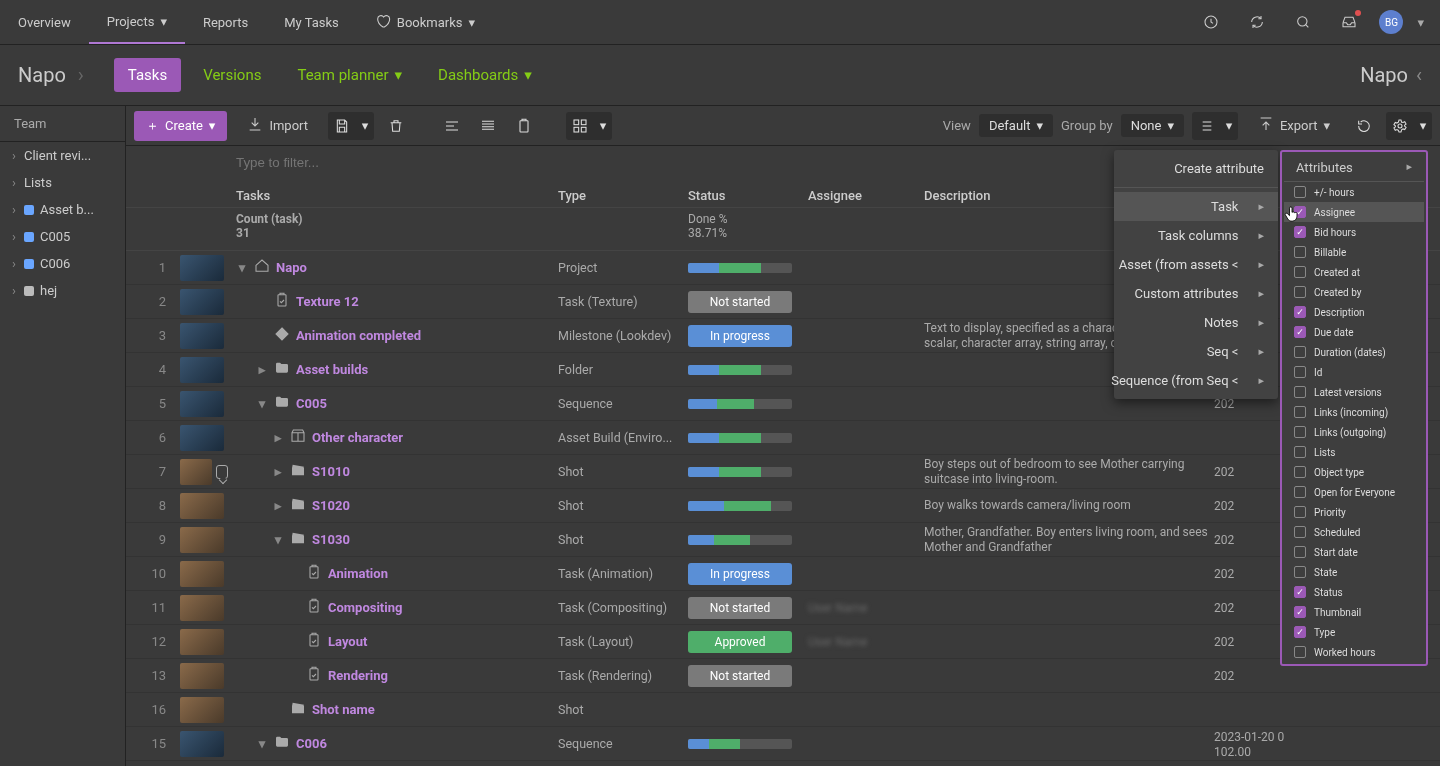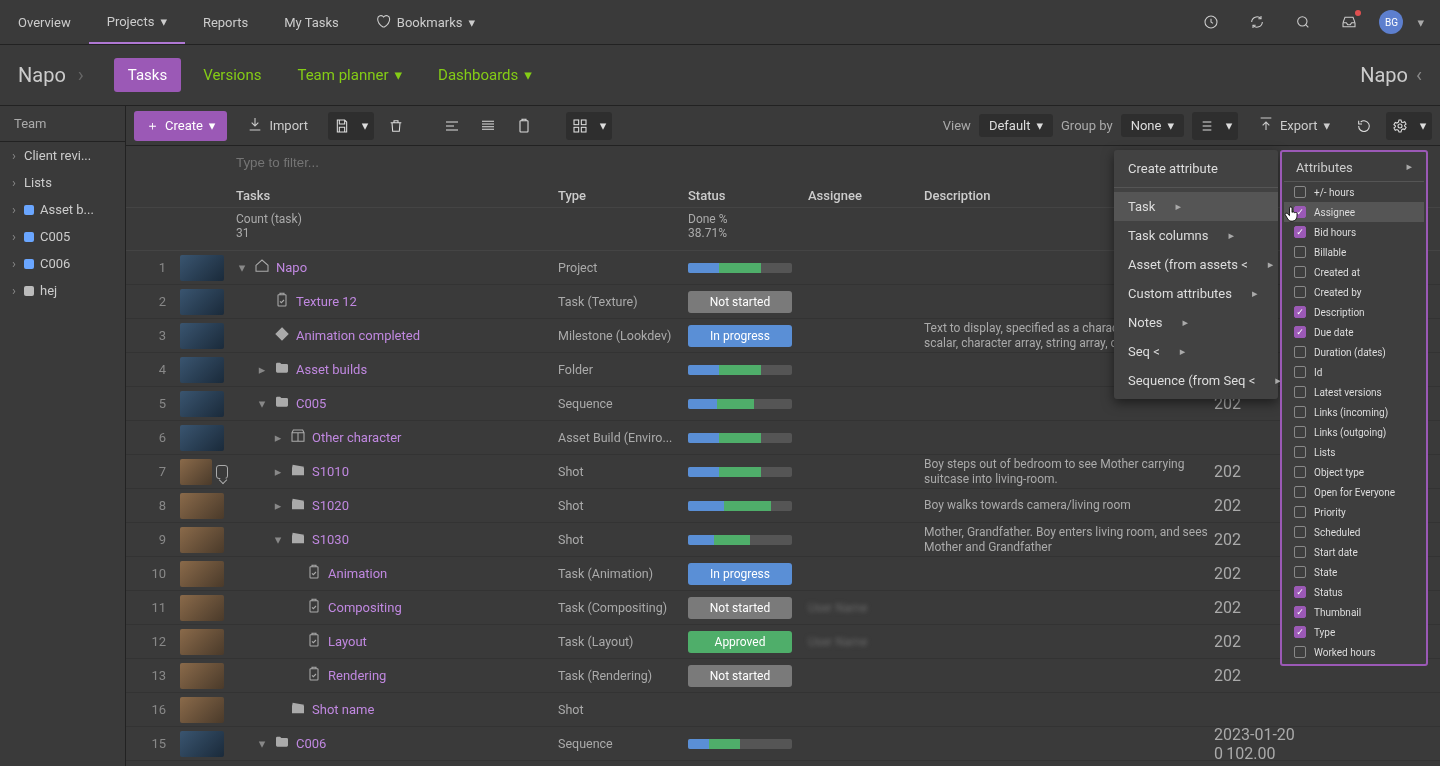--- a/index.html
+++ b/index.html
@@ -41,21 +41,21 @@
 .tool-group-btn { display:flex; align-items:center; background:#2e2e2e; border-radius:3px; }
 .tool-group-btn .tool-icon { border-radius:0; }
 
 .filter-row { height:32px; display:flex; align-items:center; }
 .filter-num { width:54px; }
 .filter-thumb { width:48px; }
 .filter-input { background:transparent; border:none; color:#ccc; padding:4px 8px; outline:none; flex:1; }
 .table-header { display:flex; padding:10px 0 4px 0; border-bottom:1px solid #444; }
 .col-num { width:54px; text-align:right; padding-right:14px; color:#888; }
 .col-thumb { width:48px; }
-.col-task { width:330px; padding-left:8px; }
+.col-task { width:330px; padding-left:8px;font-weight:bold; }
 .col-type { width:130px; }
 .col-status { width:120px; }
 .col-assignee { width:116px; }
 .col-desc { flex:1; min-width:200px; max-width:290px; }
 .col-date { width:90px; }
 .th { color:#ccc; font-weight:500; }
 
 .summary-row { display:flex; padding:4px 0 10px 0; border-bottom:1px solid #444; color:#aaa; font-size:12px; }
 
 .row { display:flex; align-items:center; height:34px; border-bottom:1px solid #333; }
@@ -70,29 +70,29 @@
 .type-text { color:#aaa; font-size:12.5px; }
 .status-pill { padding:4px 14px; border-radius:3px; font-size:12px; text-align:center; width:104px; color:#fff; }
 .status-notstarted { background:#7a7a7a; }
 .status-inprogress { background:#5a8fd6; }
 .status-approved { background:#4fae6a; }
 .progress { width:104px; height:10px; background:#555; border-radius:2px; display:flex; overflow:hidden; }
 .progress .seg-blue { background:#5a8fd6; }
 .progress .seg-green { background:#4fae6a; }
 .desc-text { color:#aaa; font-size:12px; line-height:1.2; white-space:normal; max-height:30px; overflow:hidden; }
 .assignee-blur { color:#666; filter:blur(2px); font-size:12px; }
-.date-text { color:#aaa; font-size:16px; }
+.date-text { color:#aaa; font-size:12px; }
 .row-caret { color:#888; width:12px; text-align:center; cursor:pointer; }
 .item-icon { color:#aaa; }
 .comment-bubble { width:16px; height:14px; border:1.5px solid #aaa; border-radius:3px; position:relative; margin-left:4px; }
 .comment-bubble:after { content:''; position:absolute; bottom:-5px; left:3px; width:5px; height:5px; border-left:1.5px solid #aaa; border-bottom:1.5px solid #aaa; transform:rotate(-45deg); background:#3a3a3a; }
 
 
 .ctx-menu { position:absolute; background:#424242; border-radius:3px; box-shadow:0 4px 12px rgba(0,0,0,.5); z-index:10; padding:4px 0; }
-.ctx-item { padding:7px 14px; display:flex; align-items:center; justify-content:flex-start; gap:20px; cursor:pointer; color:#ddd; font-size:13px; white-space:nowrap; }
+.ctx-item { padding:7px 14px; display:flex; align-items:center; justify-content:flex-end; gap:20px; cursor:pointer; color:#ddd; font-size:13px; white-space:nowrap; }
 .ctx-item:hover, .ctx-item.hover { background:#555; }
 .ctx-sep { height:1px; background:#555; margin:4px 0; }
 .ctx-arrow { color:#aaa; font-size:11px; }
 
 .attr-menu { position:absolute; background:#3e3e3e; border:2px solid #9b59b6; border-radius:3px; z-index:20; width:148px; padding:2px; }
 .attr-header { padding:6px 12px; display:flex; justify-content:space-between; color:#ccc; border-bottom:1px solid #555; }
 .attr-item { padding:4px 10px; display:flex; align-items:center; gap:8px; cursor:pointer; color:#ddd; font-size:10px; }
 .attr-item.hover { background:#555; }
 .attr-check { width:12px; height:12px; border:1px solid #888; border-radius:2px; flex-shrink:0; display:flex; align-items:center; justify-content:center; }
 .attr-check.on { background:#9b59b6; border-color:#9b59b6; }

